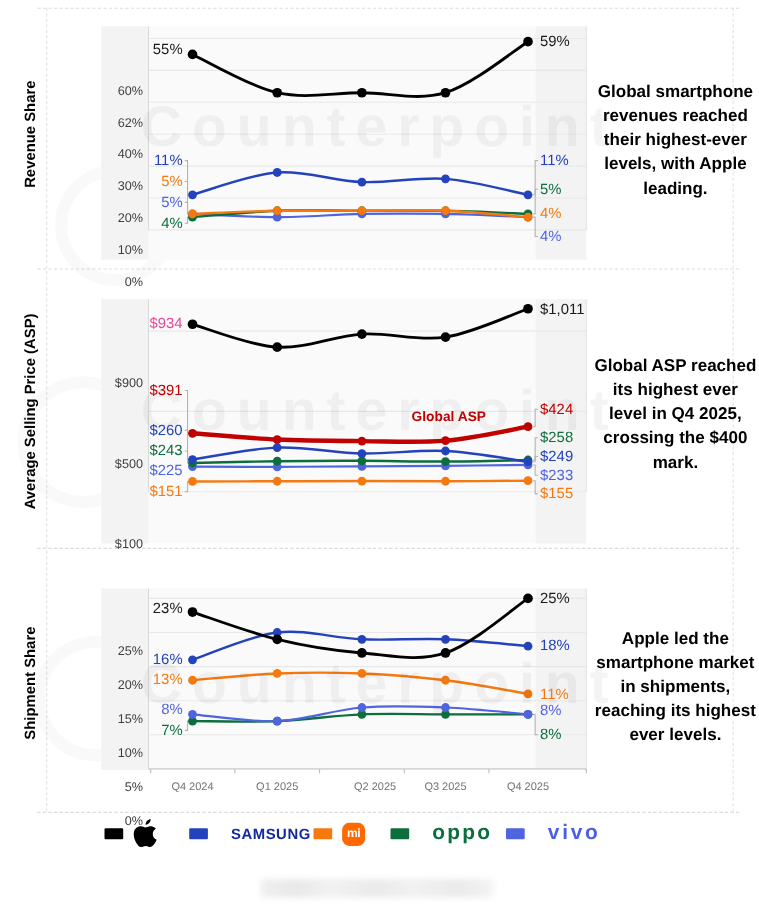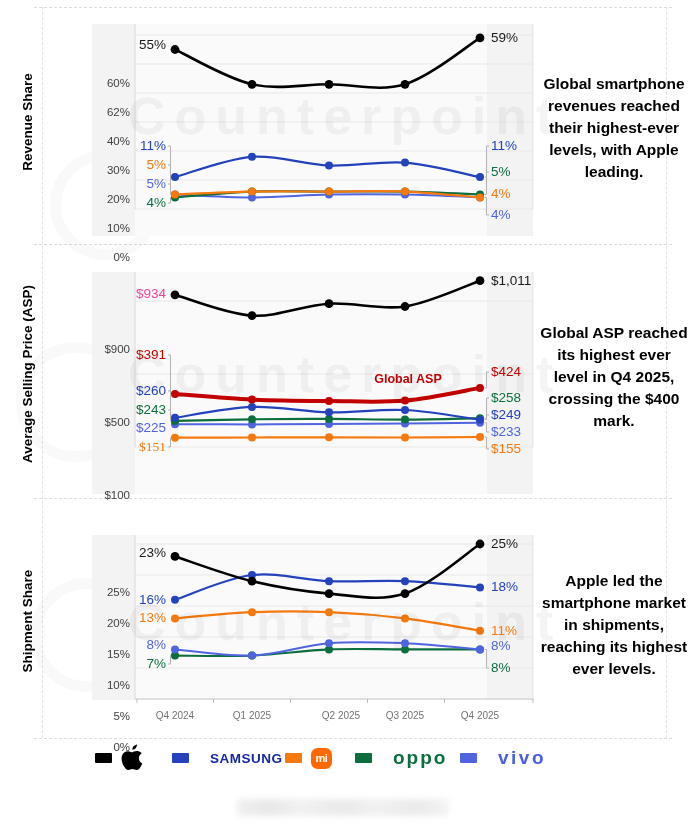--- a/index.html
+++ b/index.html
@@ -235,21 +235,21 @@
       <div class="value-label vl-left" style="right: 524px; top: 285px; color: #ec4899;">$934</div>
       <div class="value-label vl-right" style="left: 491px; top: 272px; color: rgb(26, 26, 26);">$1,011</div>
       <div class="value-label vl-left" style="right: 524px; top: 346px; color: rgb(193, 0, 0);">$391</div>
       <div class="value-label vl-right" style="left: 491px; top: 363px; color: rgb(193, 0, 0); text-align: right;">$424</div>
       <div class="value-label vl-left" style="right: 524px; top: 382px; color: rgb(35, 66, 187);">$260</div>
       <div class="value-label vl-right" style="left: 491px; top: 406px; color: rgb(35, 66, 187);">$249</div>
       <div class="value-label vl-left" style="right: 524px; top: 401px; color: rgb(13, 110, 61);">$243</div>
       <div class="value-label vl-right" style="left: 491px; top: 389px; color: rgb(13, 110, 61);">$258</div>
       <div class="value-label vl-left" style="right: 524px; top: 419px; color: rgb(80, 100, 224);">$225</div>
       <div class="value-label vl-right" style="left: 491px; top: 423px; color: rgb(80, 100, 224);">$233</div>
-      <div class="value-label vl-left" style="right: 524px; top: 438px; color: rgb(245, 121, 15); font-family: Liberation Serif, serif;">$151</div>
+      <div class="value-label vl-left" style="right: 524px; top: 438px; color: rgb(245, 121, 15);">$151</div>
       <div class="value-label vl-right" style="left: 491px; top: 440px; color: rgb(245, 121, 15);">$155</div>
       <div class="tick-label" style="right: 560px; top: 692px; width: 40px;">0%</div>
       <div class="tick-label" style="right: 560px; top: 661px; width: 40px;">5%</div>
       <div class="tick-label" style="right: 560px; top: 630px; width: 40px;">10%</div>
       <div class="tick-label" style="right: 560px; top: 599px; width: 40px;">15%</div>
       <div class="tick-label" style="right: 560px; top: 568px; width: 40px;">20%</div>
       <div class="tick-label" style="right: 560px; top: 537px; width: 40px;">25%</div>
       <div class="x-label" style="left: 139px; top: 708px;">Q4 2024</div>
       <div class="x-label" style="left: 216px; top: 708px;">Q1 2025</div>
       <div class="x-label" style="left: 305px; top: 708px;">Q2 2025</div>

